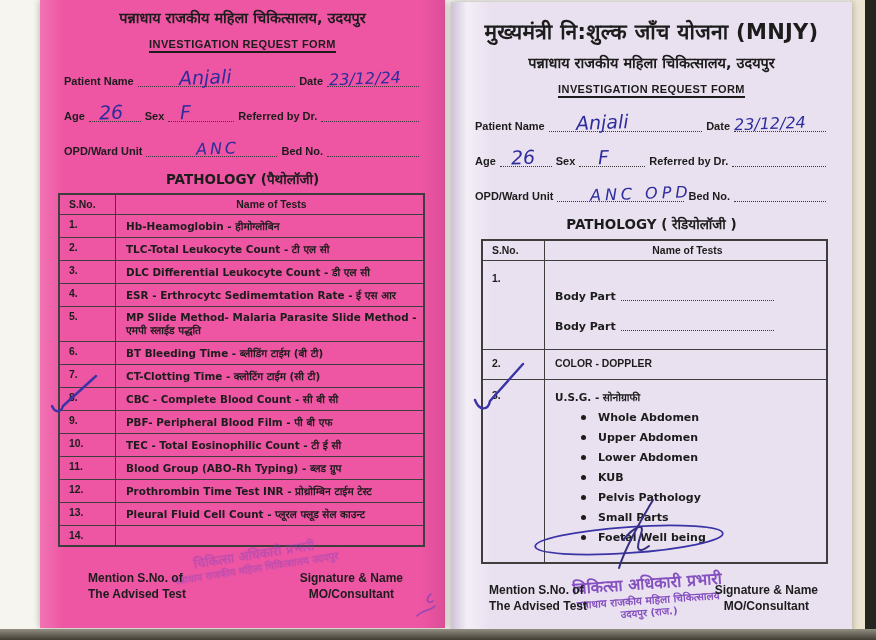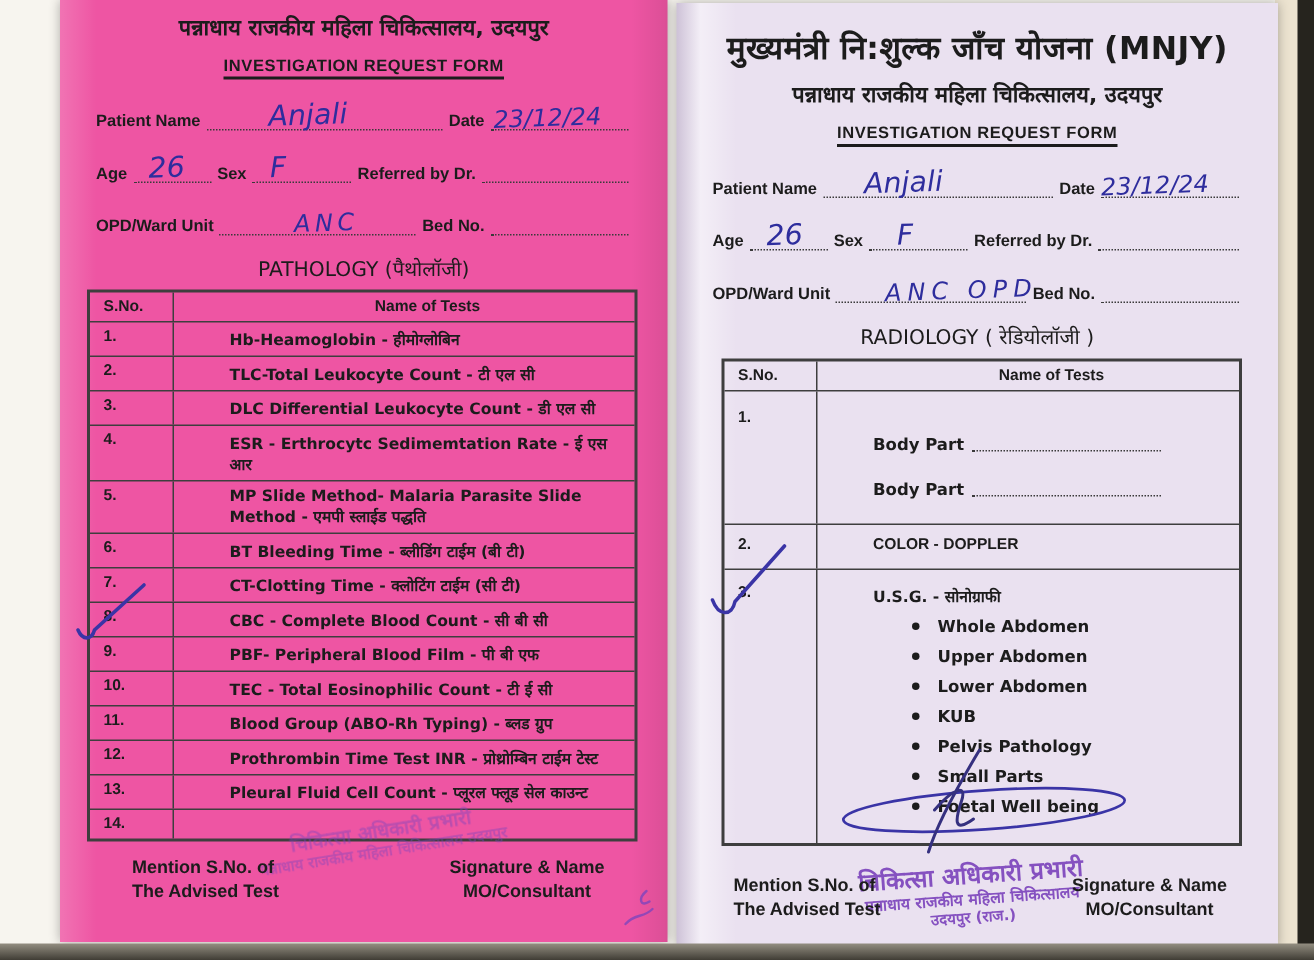--- a/index.html
+++ b/index.html
@@ -30,25 +30,25 @@
   .flabel{white-space:nowrap;}
   .dotline{flex:1;border-bottom:1.6px dotted #3a3a3a;margin:0 4px;position:relative;height:13px;}
   .dotline.fix60{flex:none;width:52px;}
   .dotline.fix70{flex:none;width:66px;}
   .dotline.fix95{flex:none;width:92px;}
   .hw{position:absolute;bottom:-2px;font-family:"DejaVu Sans",sans-serif;font-style:italic;
       font-weight:400;color:#2e2d9d;white-space:nowrap;transform:rotate(-2deg);}
   .hw.big{font-size:19px;}
   .hw.med{font-size:16px;}
   
-  .section-heading{text-align:center;font-weight:normal;font-size:13.5px;margin-top:13px;
+  .section-heading{text-align:center;font-weight:bold;font-size:13.5px;margin-top:13px;
                    font-family:"DejaVu Sans",sans-serif;}
   
   .ttable{margin:5px 20px 0 18px;border:2px solid #3e3e3e;font-size:10.4px;font-weight:bold;}
-  .trow{display:flex;border-top:1px solid #3e3e3e;gap:27px;}
+  .trow{display:flex;border-top:1px solid #3e3e3e;}
   .trow.thead{border-top:none;}
   .cell-sno{width:46px;border-right:1px solid #3e3e3e;padding:4px 0 4px 9px;position:relative;
             flex:none;}
   .cell-name{flex:1;padding:4px 6px 4px 10px;font-family:"DejaVu Sans",sans-serif;}
   .thead .cell-name{text-align:center;font-family:"Liberation Sans",sans-serif;}
   
   #right-form .ttable{margin:6px 24px 0 30px;}
   #right-form .cell-sno{width:52px;}
   .bp-row{display:flex;margin-top:17px;font-size:11px;}
   .bp-dots{flex:1;border-bottom:1.6px dotted #3a3a3a;margin:0 46px 2px 5px;}
@@ -243,21 +243,21 @@
       <div class="frow">
         <span class="flabel">OPD/Ward Unit</span>
         <span class="dotline">
           <span class="hw med" style="left:26%;letter-spacing:4px">ANC OPD</span>
         </span>
         <span class="flabel">Bed No.</span>
         <span class="dotline fix95"></span>
       </div>
     </div>
 
-    <div class="section-heading">RADIOLOGY ( रेडियोलॉजी )</div>
+    <div class="section-heading">PATHOLOGY ( रेडियोलॉजी )</div>
 
     <div class="ttable">
       <div class="trow thead">
         <div class="cell-sno">S.No.</div>
         <div class="cell-name">Name of Tests</div>
       </div>
 
       <div class="trow">
         <div class="cell-sno" style="padding-top:12px">1.</div>
         <div class="cell-name xray-cell" style="padding-top:12px">

